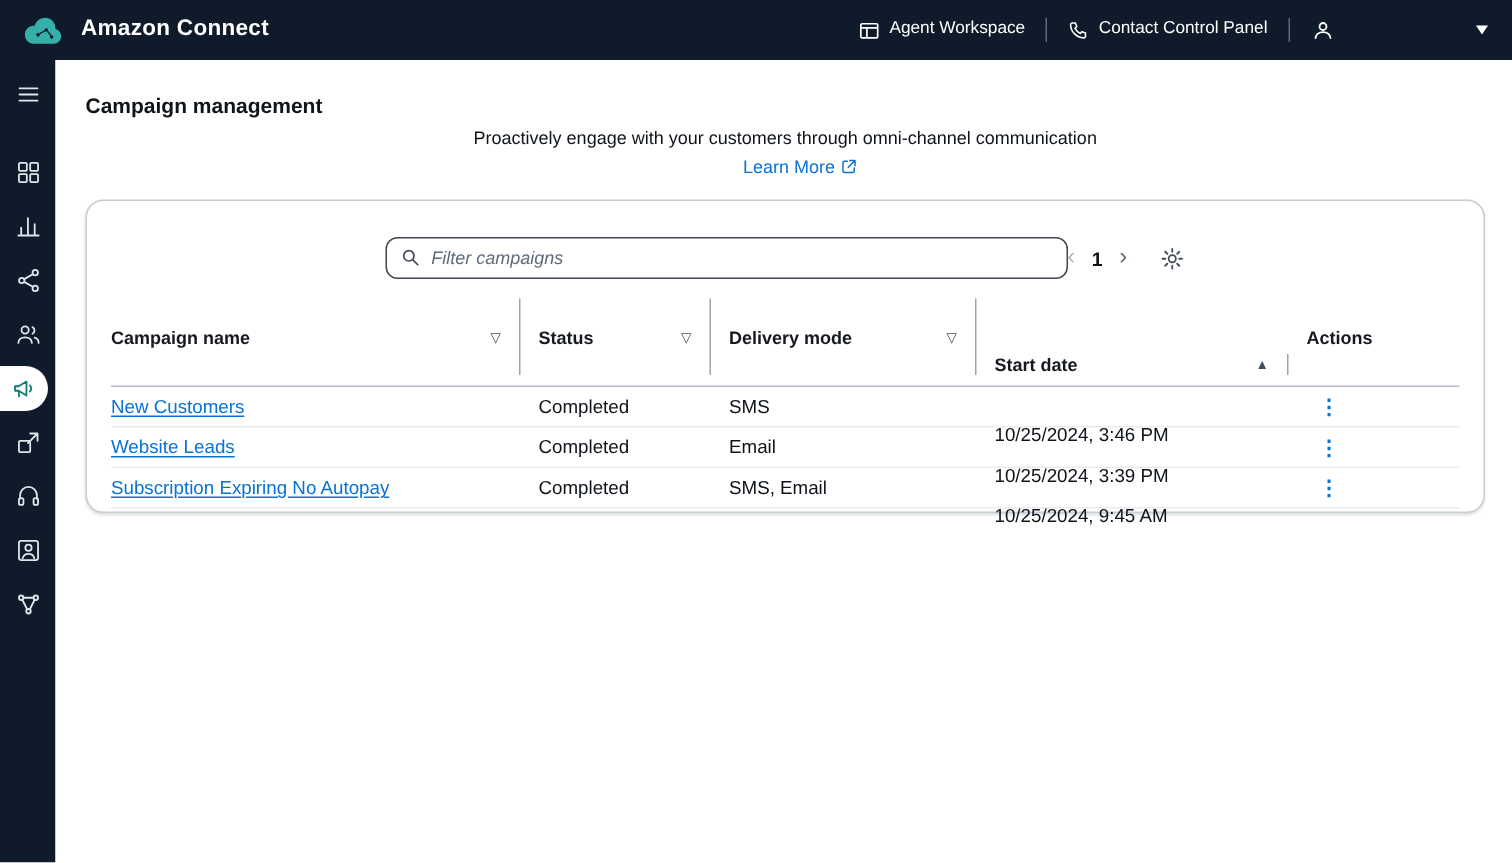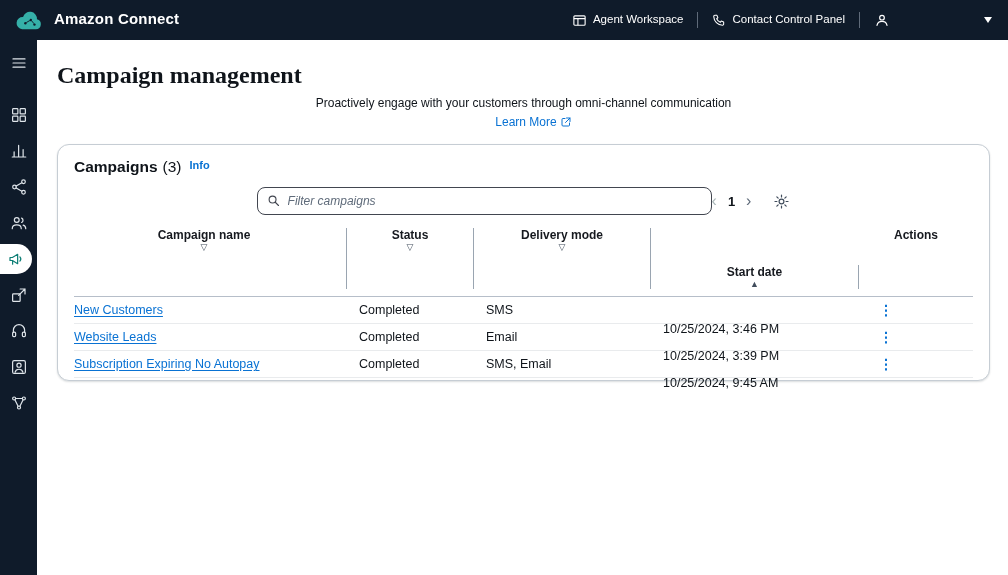--- a/index.html
+++ b/index.html
@@ -38,21 +38,21 @@
   }
   .side-item.menu { margin-bottom:22px; }
   .side-item.active {
     background:#fff; width:32px; align-self:flex-start;
     border-radius:0 15px 15px 0; color:#0b7d74;
   }
   .side-item svg { width:18px; height:18px; stroke:currentColor; fill:none; stroke-width:1.6; stroke-linecap:round; stroke-linejoin:round; }
 
   
   .main { flex:1; padding:22px 18px 0 20px; background:#fff; }
-  .page-title { font-size:24px; font-weight:700;font-family:Liberation Serif, serif; }
+  .page-title { font-size:14px; font-weight:700; }
   .page-sub { margin-top:7px; font-size:12px; display:flex; align-items:center; gap:5px;flex-direction:column; }
   .link { color:#0972d3; text-decoration:none; cursor:pointer; }
   .learn-more { font-weight:400; display:flex; align-items:center; gap:3px;padding-left:20px; }
 
   
   .card {
     margin-top:15px; background:#fff; border:1px solid #c6cdd4; border-radius:12px;
     box-shadow:0 1px 2px rgba(0,28,36,.15); padding:13px 16px 2px;
   }
   .card-head { display:flex; align-items:flex-start; justify-content:space-between; }
@@ -76,21 +76,21 @@
   .toolbar-right { display:flex; align-items:center; gap:22px; }
   .pager { display:flex; align-items:center; gap:11px; }
   .pager-prev { color:#aab7b8; font-size:16px; cursor:default; }
   .pager-next { color:#5f6b7a; font-size:16px; cursor:pointer; }
   .pager-page { font-size:13px; font-weight:700; cursor:pointer; }
   .gear { cursor:pointer; display:flex; }
   .gear svg { width:17px; height:17px; stroke:#414d5c; fill:none; stroke-width:1.7; stroke-linecap:round; }
 
   
   .thead { display:flex; margin-top:13px; padding-bottom:7px; border-bottom:1px solid #b6bec9; font-size:12px; font-weight:700; color:#16191f; }
-  .th { display:flex; align-items:center; justify-content:flex-start; padding-right:12px;flex-direction:column; }
+  .th { display:flex; align-items:center; justify-content:space-between; padding-right:12px; }
   .th:not(:last-child) { border-right:1px solid #9aa5b1; }
   .th + .th, .td + .td { padding-left:12px; }
   .sort-glyph { font-size:9px; color:#414d5c; font-weight:400; }
   .c0 { width:273px; } .c1 { width:127px; } .c2 { width:177px; } .c3 { width:208px;margin-top:37px; } .c4 { flex:1; }
   .tr { display:flex; align-items:center; height:27px; border-bottom:1px solid #e9ebed; font-size:12.5px; }
   .tr:last-child { border-bottom:1px solid #e9ebed; }
   .row-link { color:#0972d3; text-decoration:underline; text-underline-offset:2px; cursor:pointer; }
   .actions-btn { color:#0972d3; font-size:14px; font-weight:700; margin-left:8px; cursor:pointer; background:none; border:none; line-height:1; font-family:inherit; }
 </style>
 </head>
@@ -216,25 +216,20 @@
           <span>Learn More</span>
           <svg width="12" height="12" viewBox="0 0 24 24" fill="none" stroke="#0972d3" stroke-width="2" stroke-linecap="round" stroke-linejoin="round">
             <path d="M10 5H6a2 2 0 0 0-2 2v11a2 2 0 0 0 2 2h11a2 2 0 0 0 2-2v-4"></path>
               <path d="M13 4h7v7M20 4l-9 9"></path>
           </svg>
         </a>
       </p>
 
       <section class="card">
         <div class="card-head">
-          <div class="card-title-wrap">
-            <span class="card-title">Campaigns</span>
-            <span class="card-count">(3)</span>
-            <a class="link info-link">Info</a>
-          </div>
         </div>
 
         <div class="toolbar">
           <div class="filter-wrap">
             <svg viewBox="0 0 24 24">
                 <circle cx="10.5" cy="10.5" r="5.5"></circle>
                 <path d="M14.8 14.8L20 20"></path>
               </svg>
             <input class="filter-input" type="text" placeholder="Filter campaigns" style="">
           </div>

